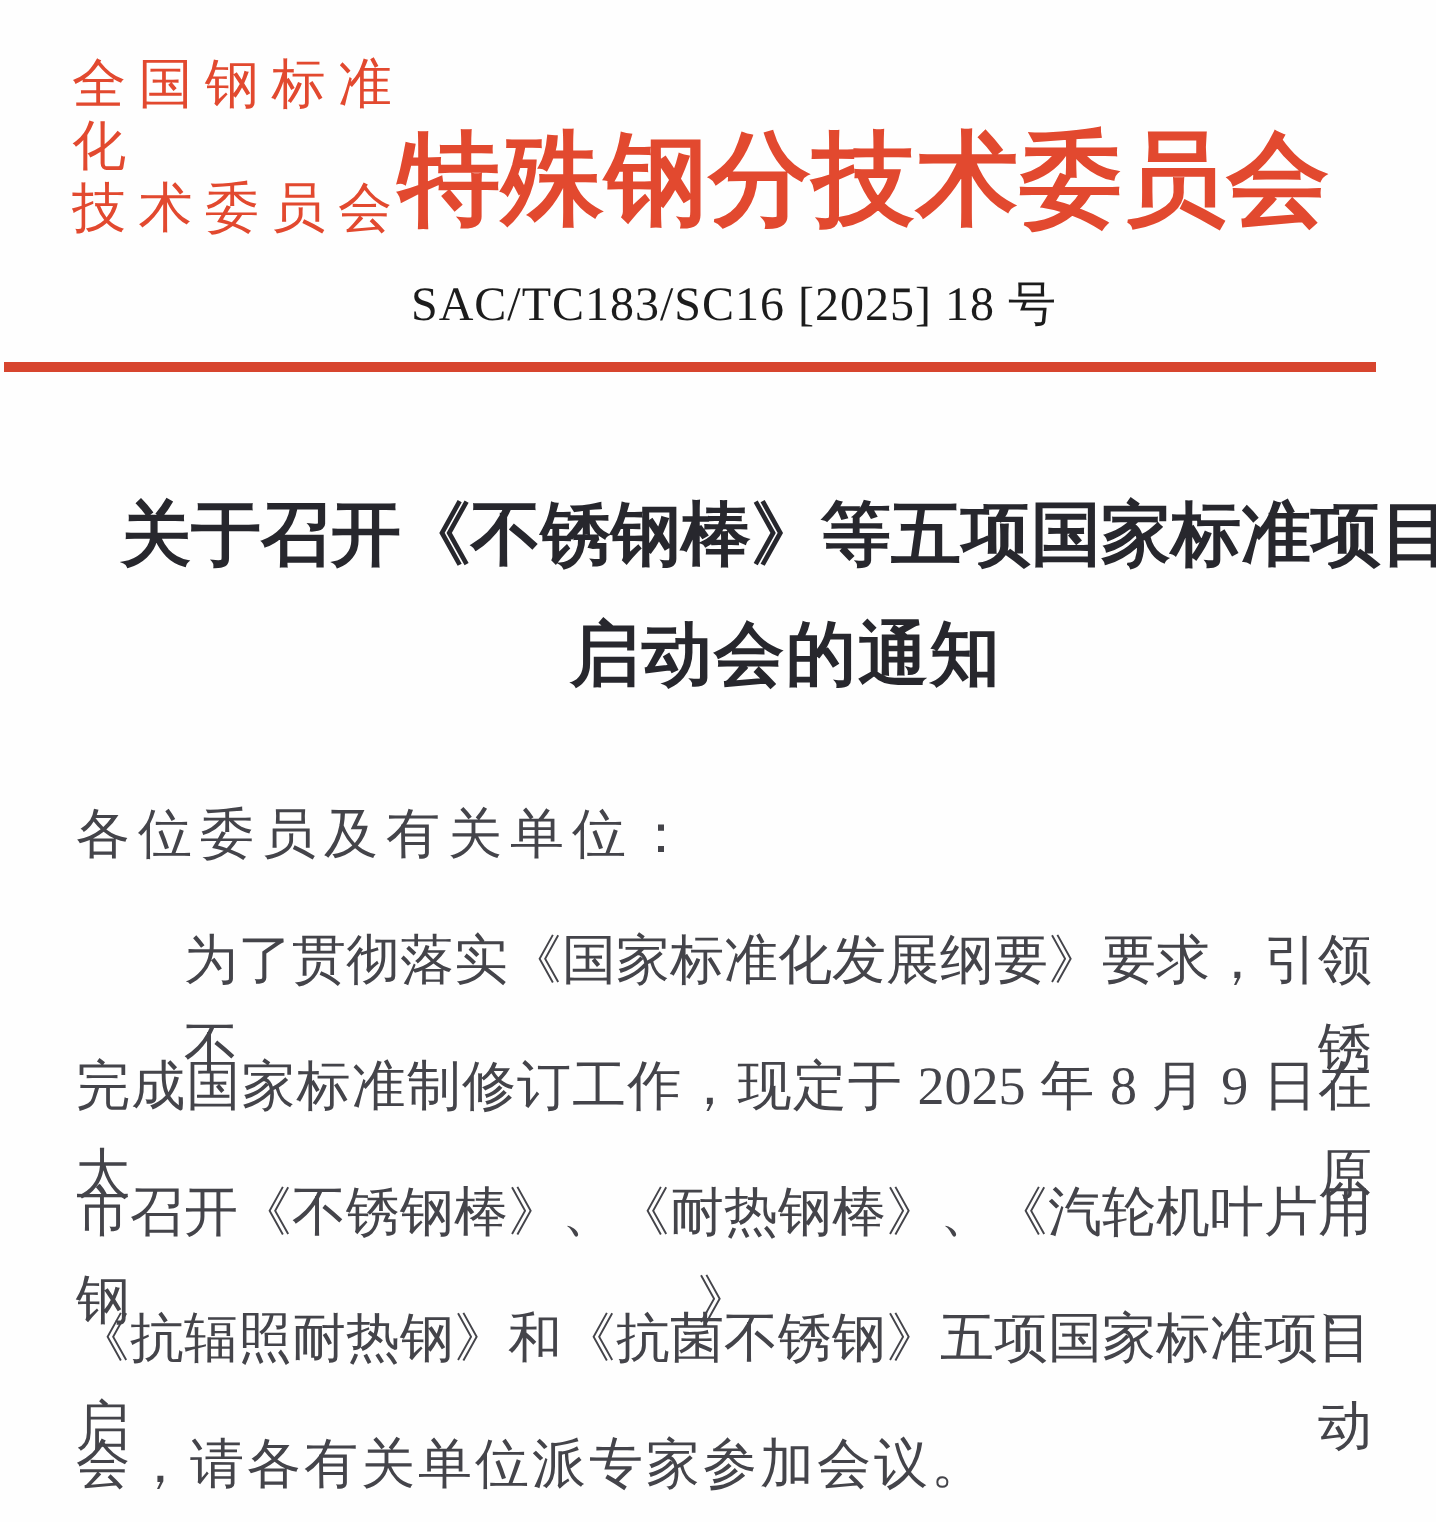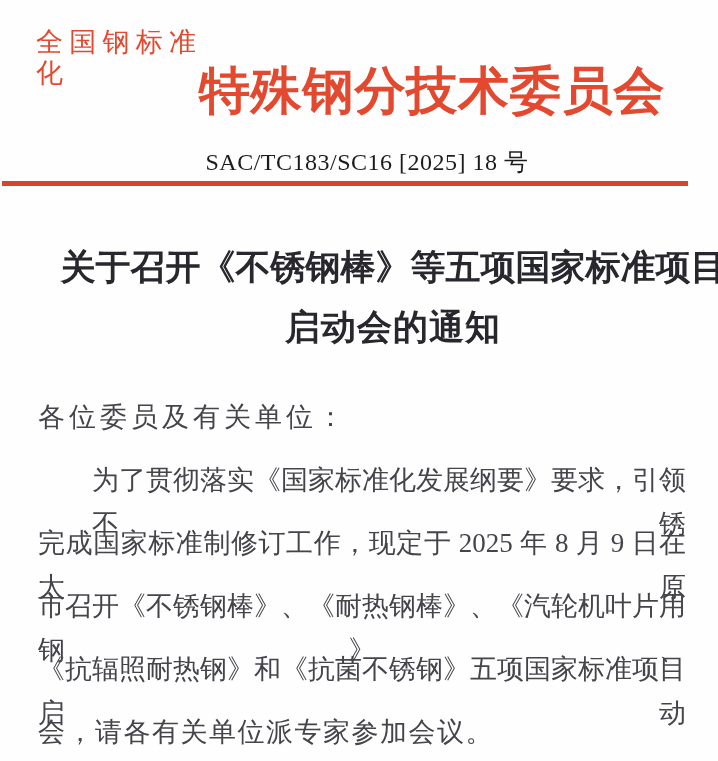--- a/index.html
+++ b/index.html
@@ -49,21 +49,21 @@
     text-align-last: justify;
     white-space: nowrap;
     letter-spacing: 0.5px;
     margin-top: 32px;
   }
 
   
   .doc-number {
     position: absolute;
     left: 0;
-    top: 146px;
+    top: 136px;
     width: 100%;
     text-align: center;
     font-size: 24px;
     letter-spacing: 0.5px;
     color: var(--number-ink);
     padding-left: 16px;
   }
   .red-rule {
     position: absolute;
     left: 2px;
@@ -116,20 +116,21 @@
   .body-text .salutation { letter-spacing: 4px; }
 </style>
 </head>
 <body>
 
 <div class="page">
 
   <header>
     <div class="org-left">
       <span class="org-line">全国钢标准化</span>
+      <span class="org-line">技术委员会</span>
     </div>
     <div class="org-main">特殊钢分技术委员会</div>
   </header>
 
   <div class="doc-number">SAC/TC183/SC16 [2025] 18 号</div>
 
   <div class="red-rule"></div>
 
   <h1 class="title">
     <span class="t-line t-line1">关于召开《不锈钢棒》等五项国家标准项目</span>

